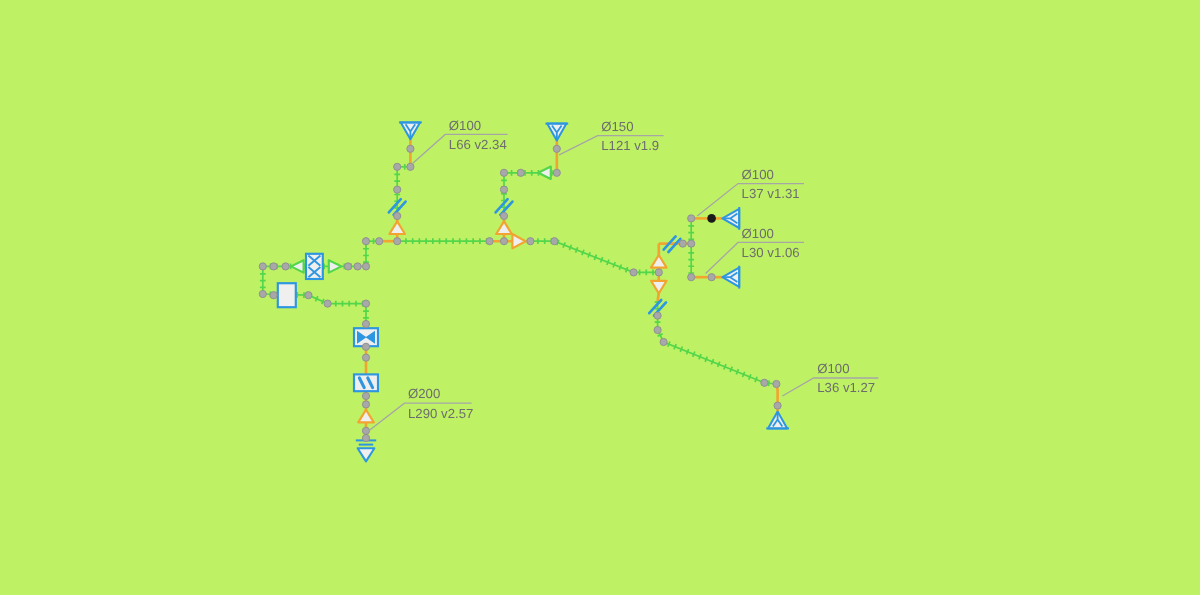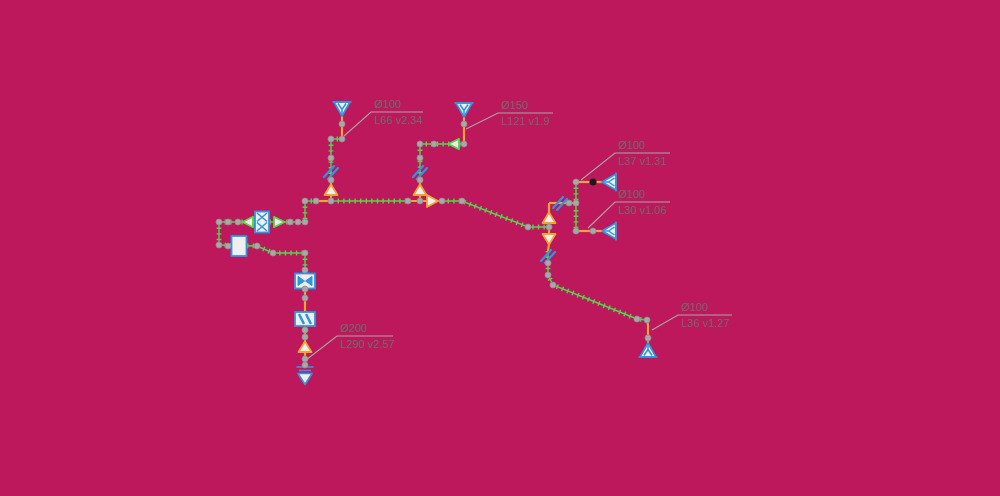--- a/index.html
+++ b/index.html
@@ -1,16 +1,16 @@
 <!DOCTYPE html>
 <html><head>
 <meta charset="utf-8">
 <style>
   html,body{margin:0;padding:0;background:#efefef;font-family:"Liberation Sans",sans-serif;}
-  .viewport{width:1000px;height:496px;position:relative;overflow:hidden;background:#be185d;}
+  .viewport{width:1000px;height:496px;position:relative;overflow:hidden;background:#bef264;}
   svg{display:block;}
   text{font-family:"Liberation Sans",sans-serif;}
 </style>
 </head>
 <body>
 
 <div class="viewport">
   <svg id="net" width="1000" height="496" viewBox="0 0 1000 496" xmlns="http://www.w3.org/2000/svg">
       <polyline points="342,116 342,139" fill="none" stroke="#f2a430" stroke-width="2.2"></polyline>
       <polyline points="316,201 332,201" fill="none" stroke="#f2a430" stroke-width="2.2"></polyline>

